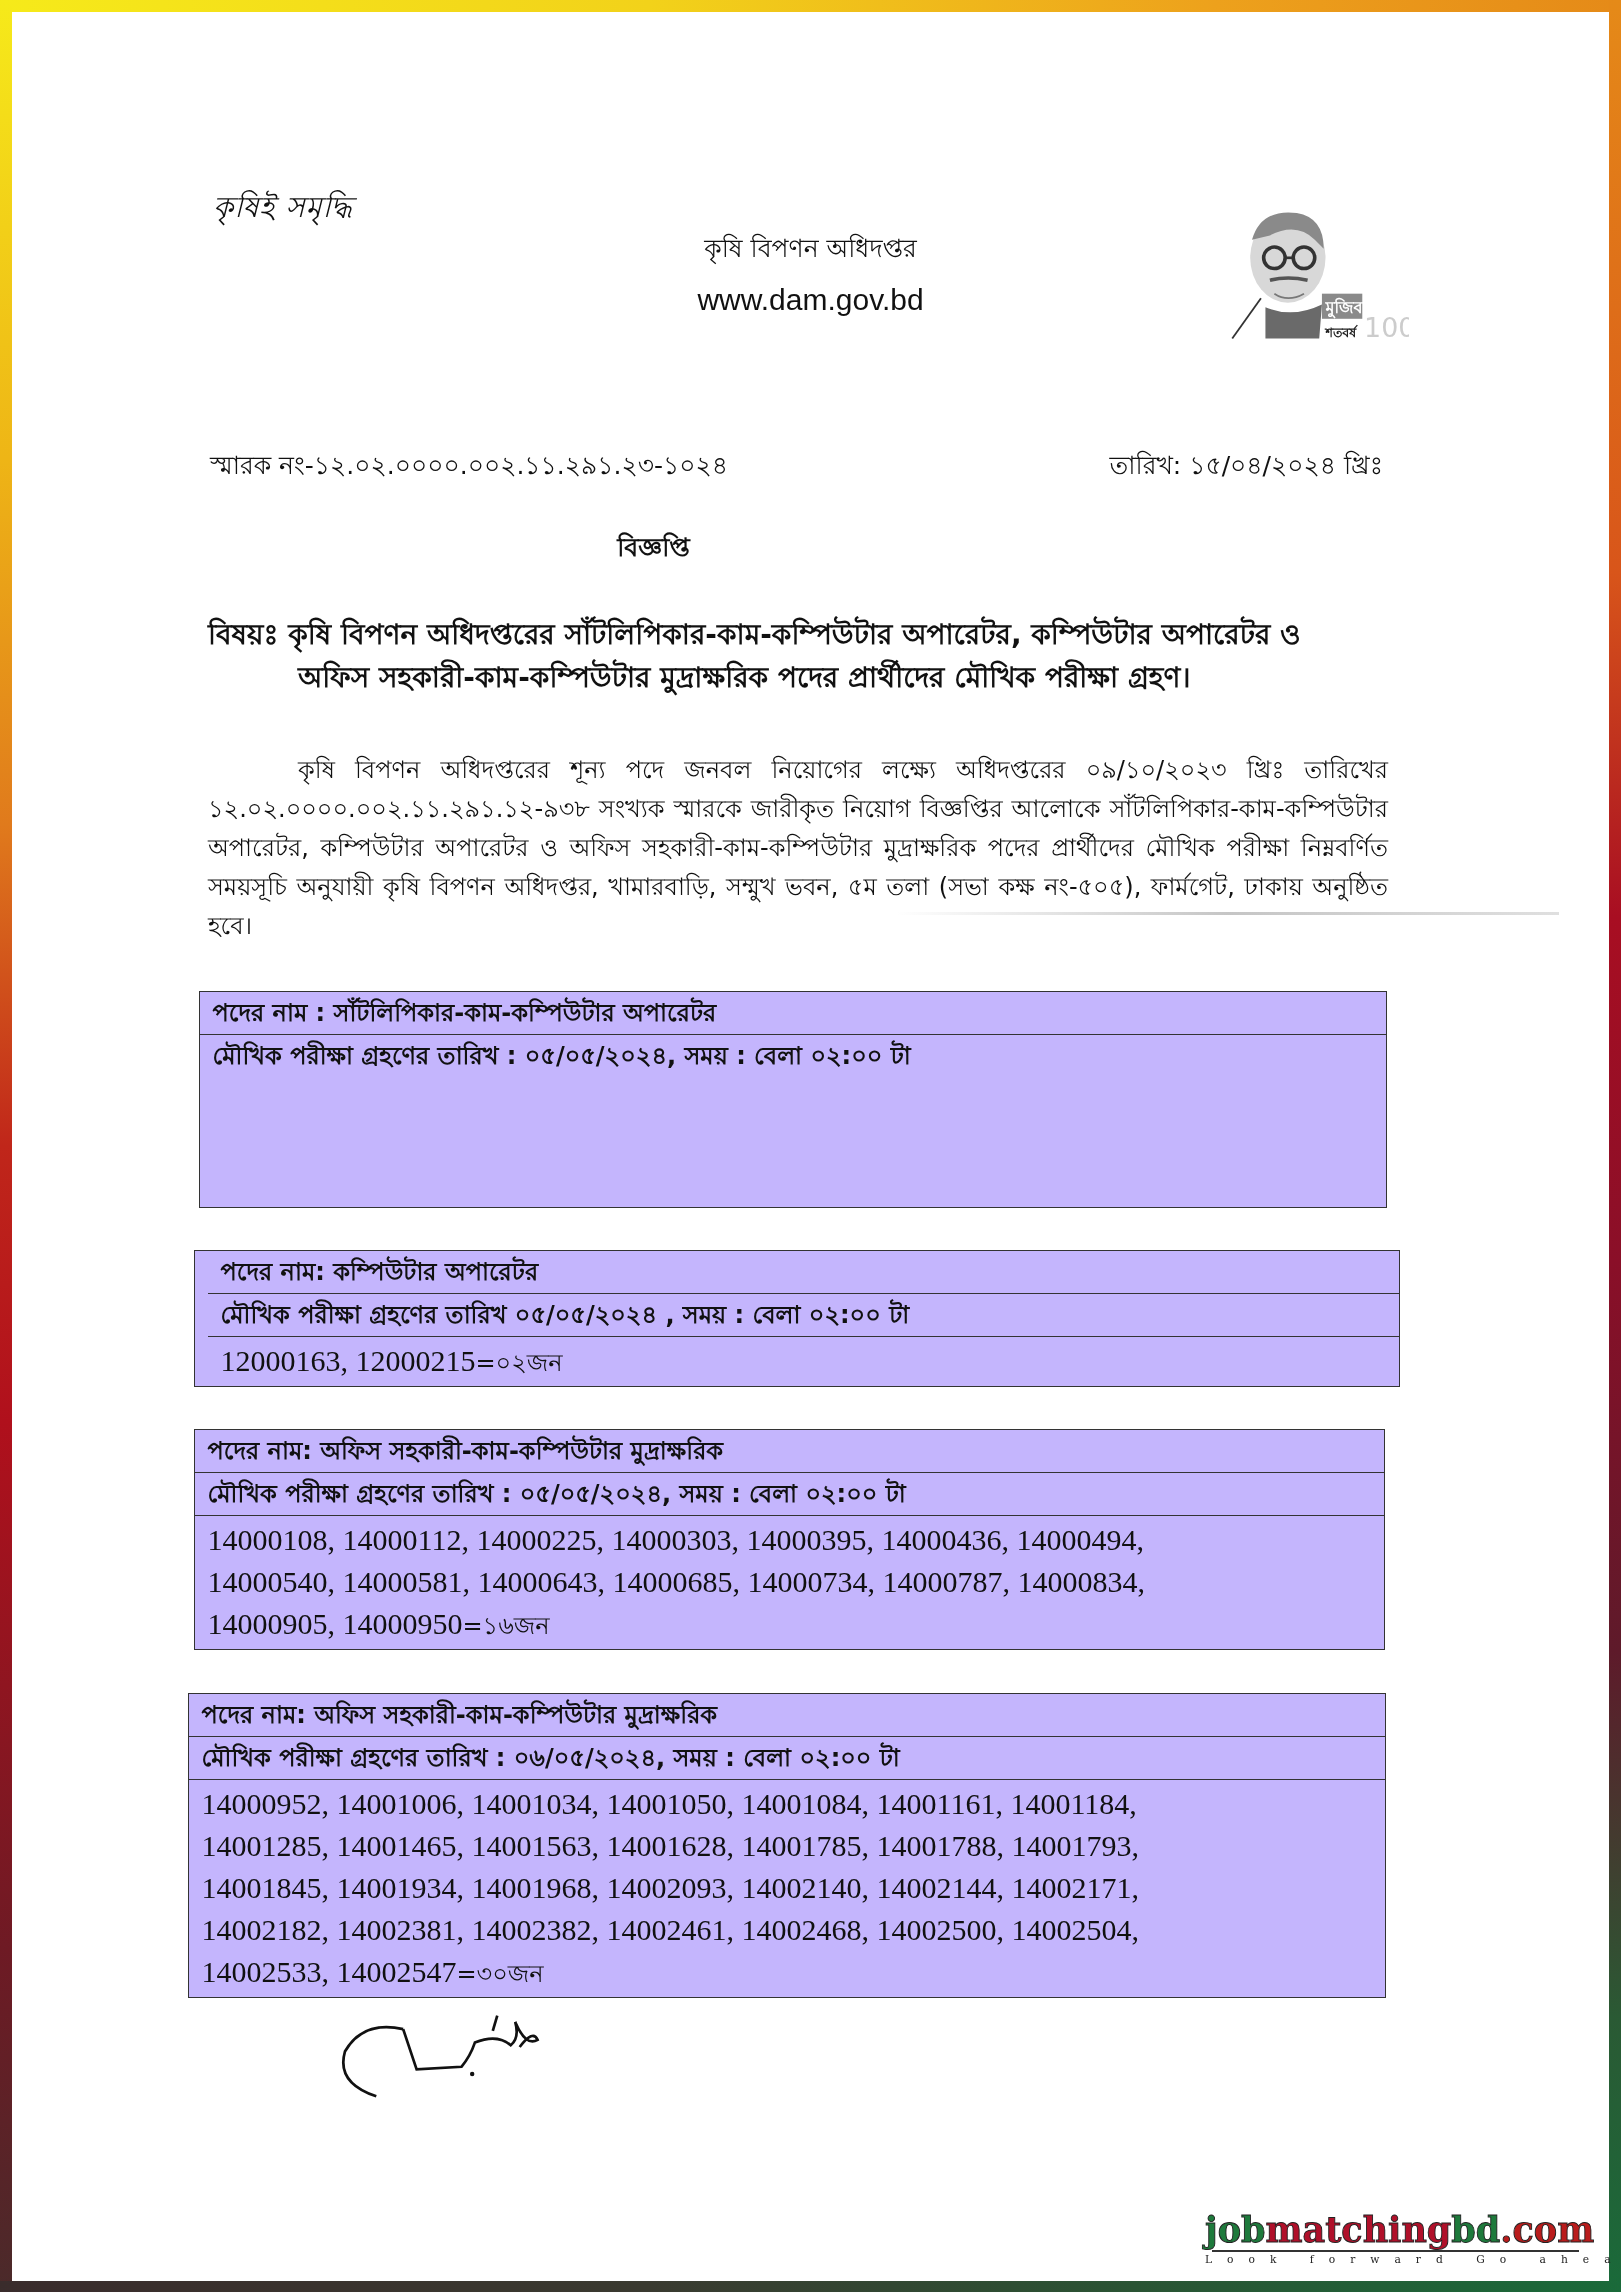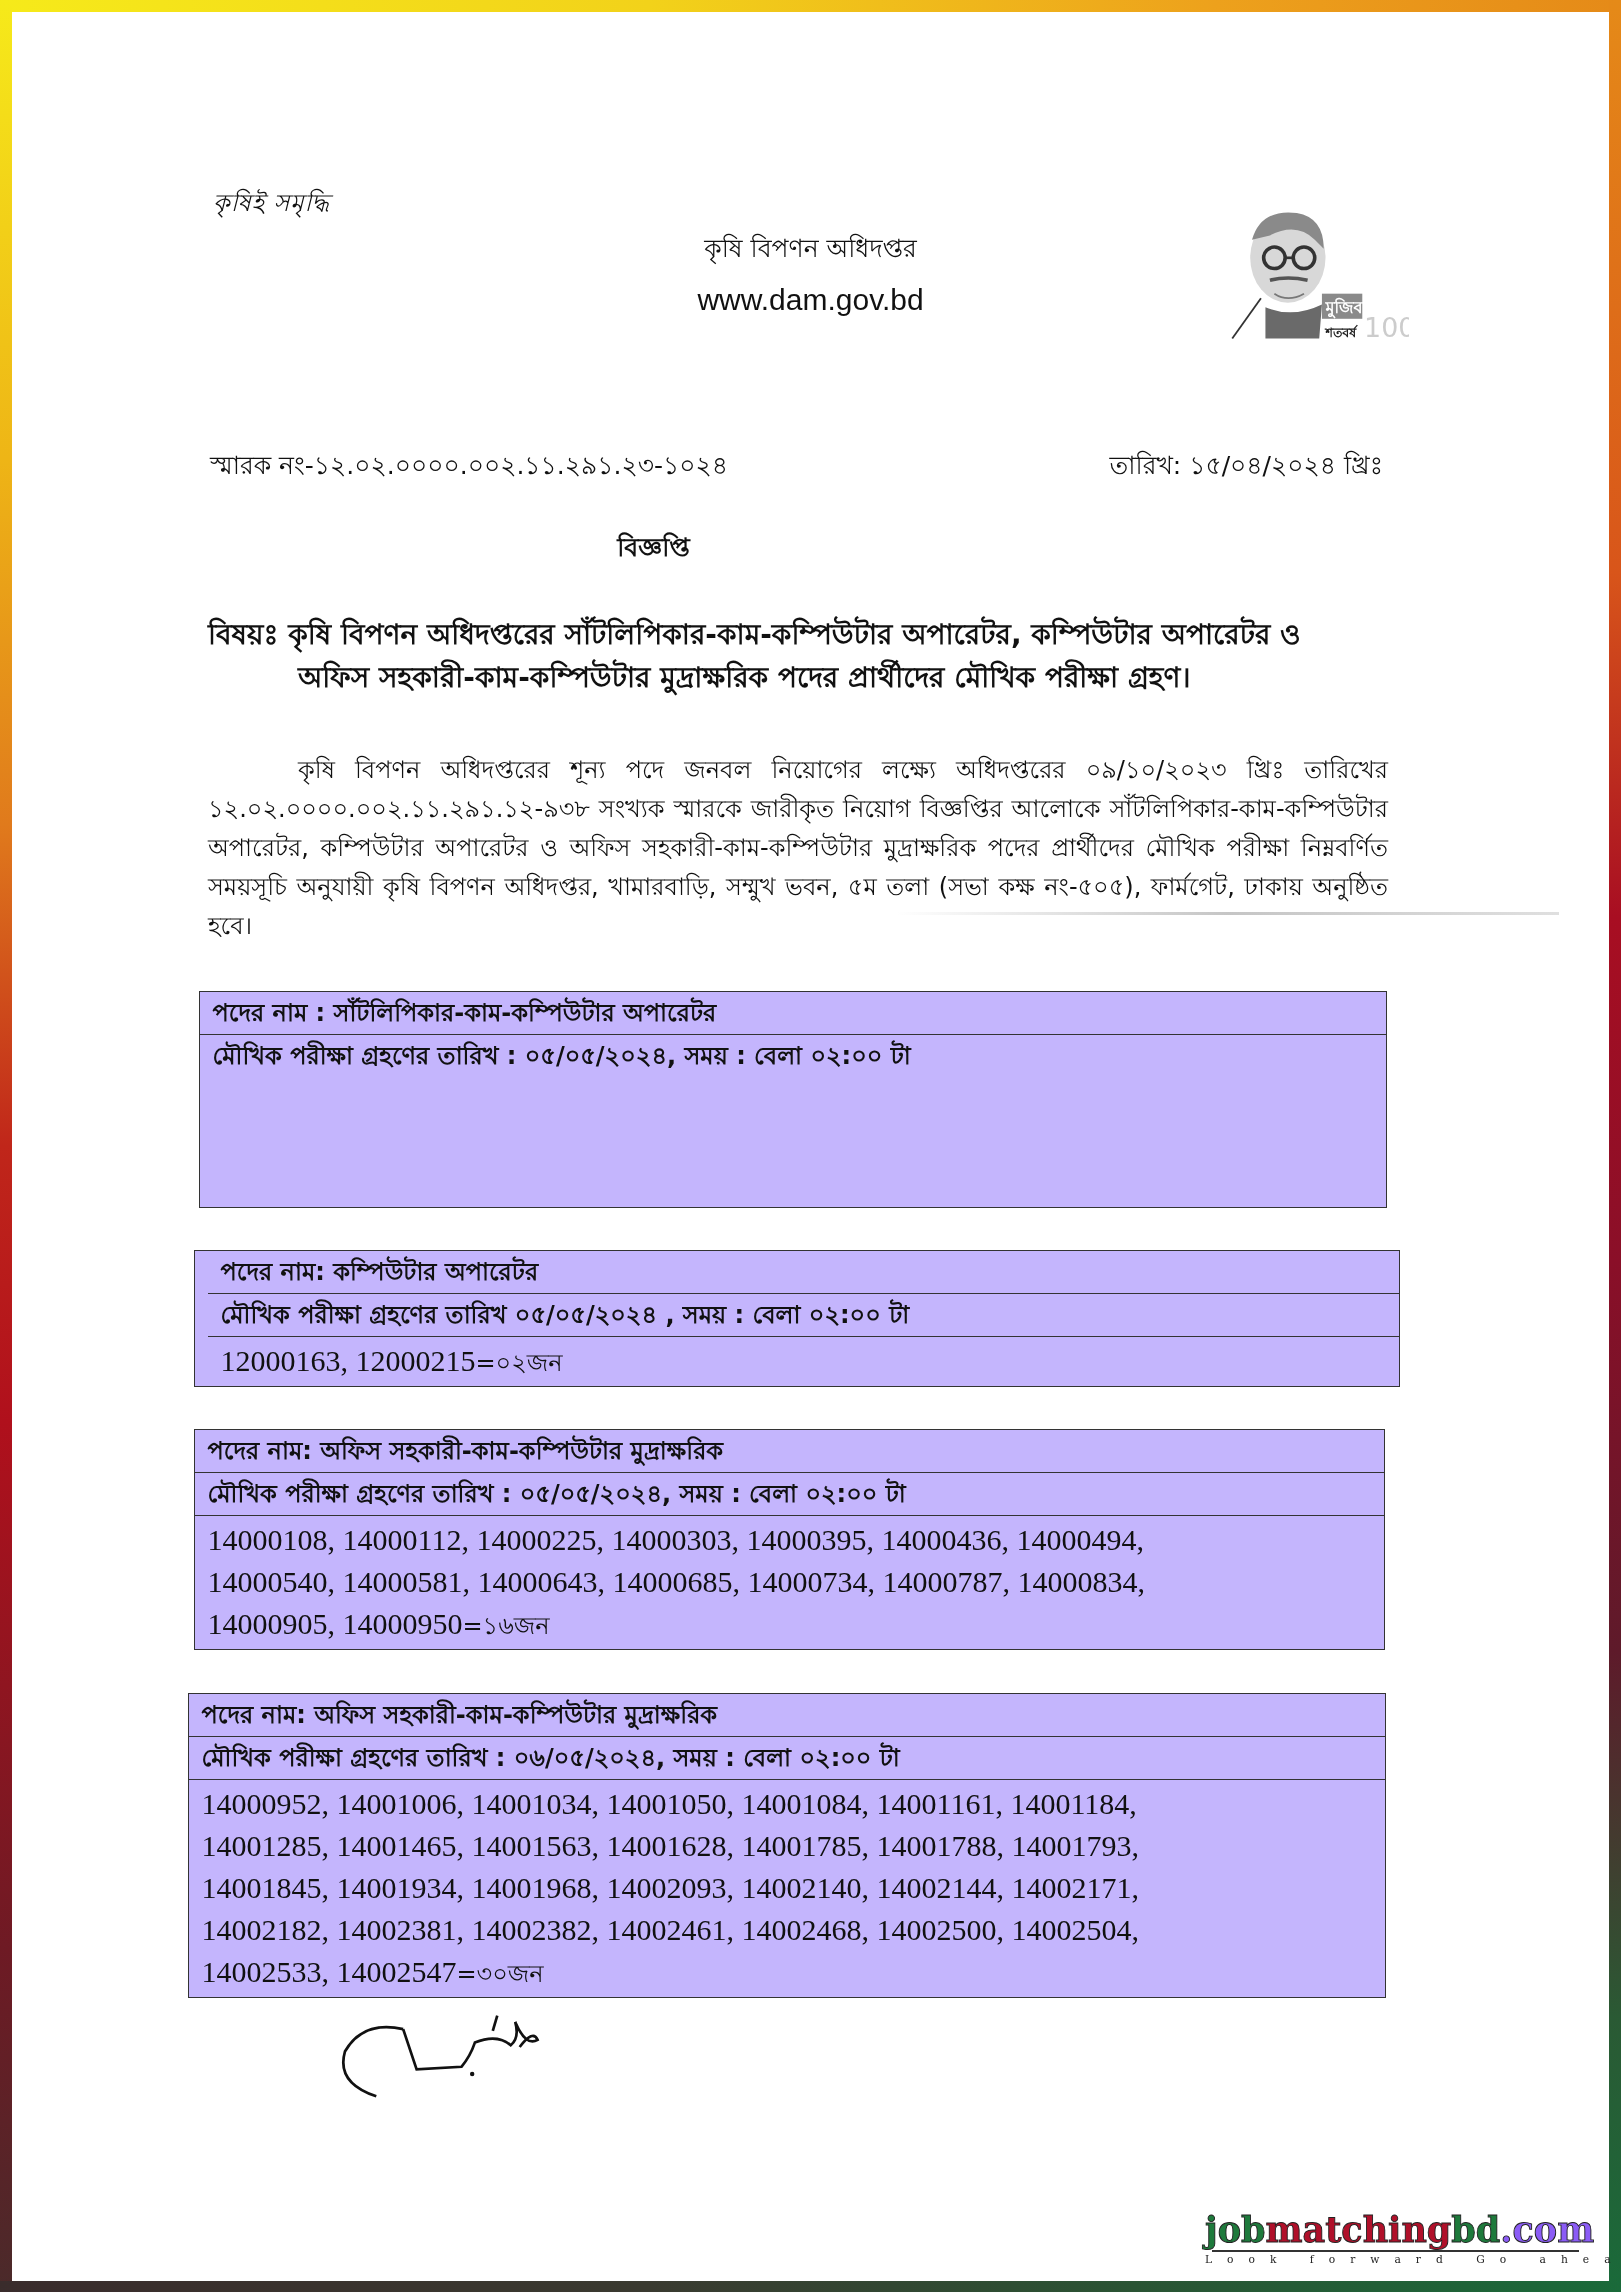--- a/index.html
+++ b/index.html
@@ -26,21 +26,21 @@
       background: linear-gradient(180deg, #e58a18 0%, #d8551a 25%, #a80e22 40%, #8a0f28 55%, #5e1a2a 72%, #2a5a34 88%, #1a6a3a 100%);
     }
     .frame-bottom {
       position: absolute; left: 0; bottom: 0; width: 1621px; height: 11.6px;
       background: linear-gradient(90deg, #3a2c2c 0%, #3a3a30 40%, #2a5434 70%, #1a6a3a 100%);
     }
 
     .motto {
       position: absolute; left: 213px; top: 184px;
       font-family: "DejaVu Serif", serif; font-style: italic;
-      font-size: 24px; letter-spacing: 0.9px;
+      font-size: 29px; letter-spacing: 0.9px;
     }
     .header {
       position: absolute; left: 0; top: 228px; width: 1621px;
       text-align: center;
       font-family: "DejaVu Sans", sans-serif;
       font-size: 25px; line-height: 42px;
     }
     .header .web { font-size: 30px; margin-top: 9px; font-family: "Liberation Sans", sans-serif; }
 
     .portrait {
@@ -94,21 +94,21 @@
       position: absolute; left: 1205px; top: 2212px; width: 381px;
       text-align: center;
     }
     .brand .name {
       font-family: "DejaVu Serif", serif; font-weight: bold; font-size: 35px; line-height: 36px;
       letter-spacing: 0px;
       -webkit-text-stroke: 0.9px #222;
     }
     .brand .name .g { color: #1e7a3c; }
     .brand .name .r { color: #b0102a; }
-    .brand .name .y { color: #8b5cf6; }
+    .brand .name .y { color: #b91c1c; }
     .brand .rule { height: 2.7px; background: #333; margin: 1.8px 7.2px 0 7.2px; }
     .brand .tagline {
       font-family: "DejaVu Serif", serif; font-size: 10.7px; letter-spacing: 15px;
       color: #222; white-space: nowrap; margin-top: 0.9px;
     }
     .scan-line {
       position: absolute; left: 896px; top: 912px; width: 663px; height: 2.7px;
       background: linear-gradient(90deg, rgba(150,150,150,0.0), rgba(150,150,150,0.55), rgba(150,150,150,0.3));
     }
   </style>

